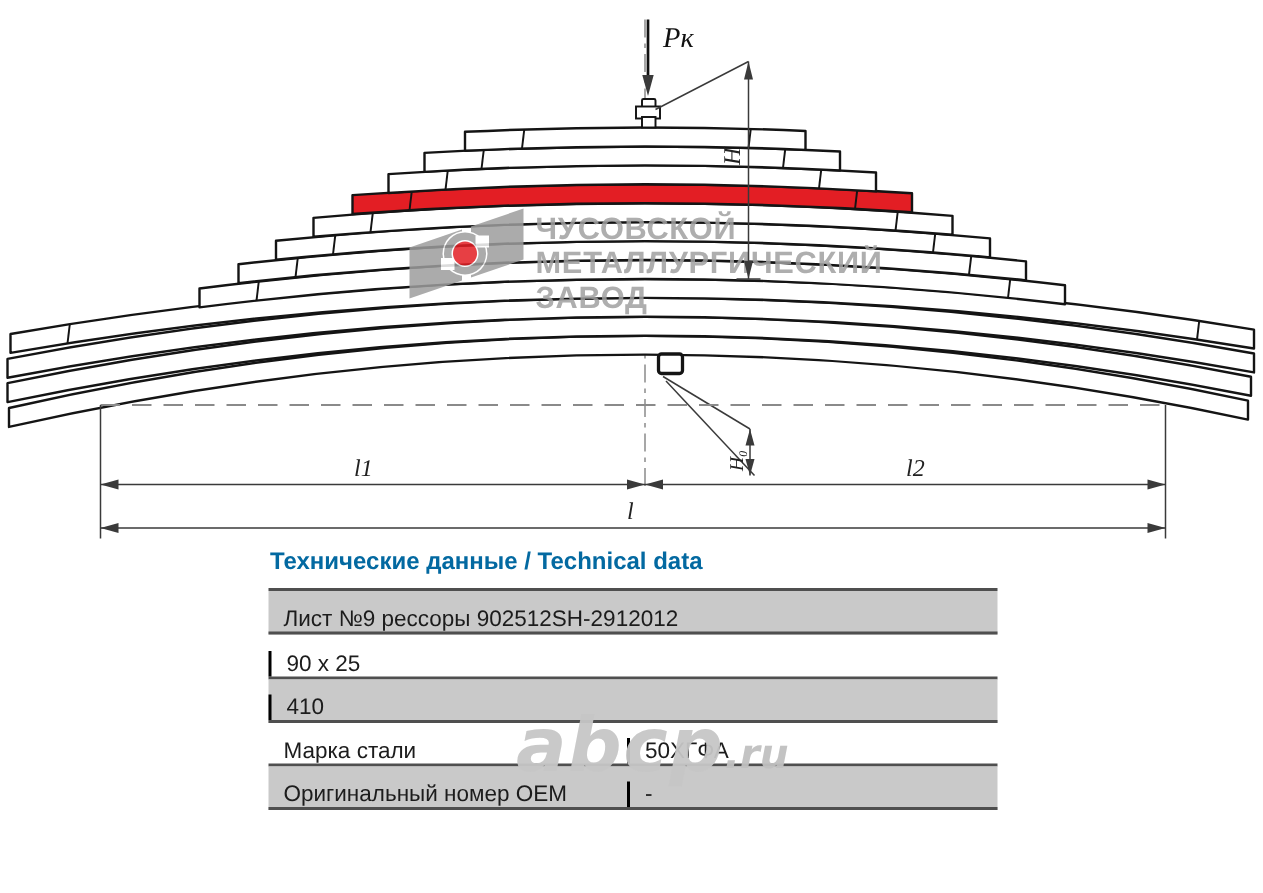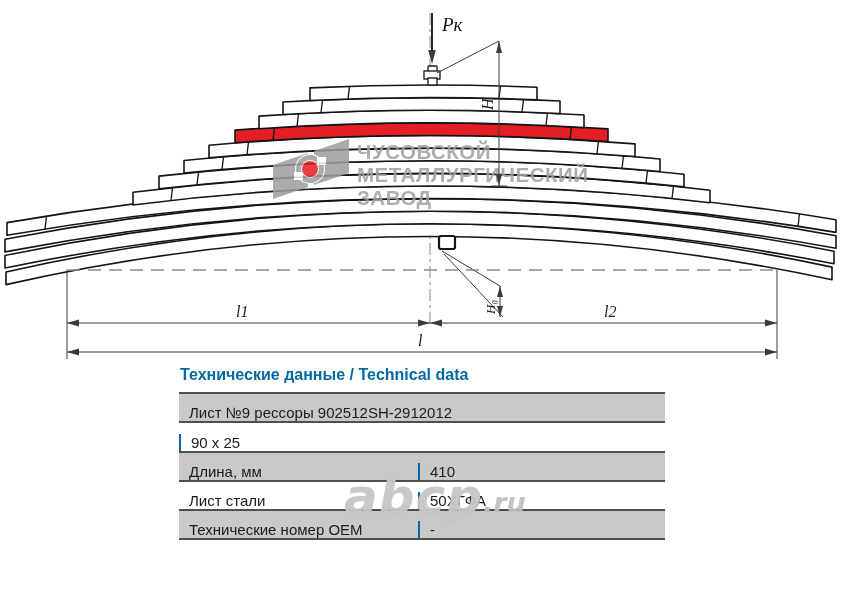--- a/index.html
+++ b/index.html
@@ -17,21 +17,21 @@
   .wm-text{font-weight:bold;font-size:20.5px;letter-spacing:.5px;fill:#a0a0a0;
            font-family:"Liberation Sans","DejaVu Sans",sans-serif;}
   
   .data-block{position:absolute;left:179px;top:366px;width:486px;}
   .tbl-title{font-weight:bold;font-size:16px;margin:0 0 8px 1px;}
   .tbl{border-top:2px solid #4f4f4f;font-size:15px;color:#1c1c1c;}
   .t-row{display:flex;align-items:flex-end;height:27.3px;border-bottom:2px solid #4f4f4f;}
   .t-row:nth-child(odd){background:#c9c9c9;}
   .t-cell-full{display:flex;align-items:center;padding-left:10px;width:100%;}
   .t-label{display:flex;align-items:center;width:239px;padding-left:10px;box-sizing:border-box;}
-  .t-value{display:flex;align-items:center;flex:1;padding-left:10px;border-left:2px solid #0369a1;}
+  .t-value{display:flex;align-items:center;flex:1;padding-left:10px;border-left:2px solid #000000;}
   
   .abcp{position:absolute;left:344px;top:468px;z-index:3;pointer-events:none;
         font-family:"DejaVu Sans",sans-serif;font-weight:bold;white-space:nowrap;font-style:italic;}
   .abcp .big{font-size:50px;letter-spacing:1px;color:rgba(198,198,198,.95);}
   .abcp .tld{font-size:27px;color:rgba(192,192,192,.95);position:relative;top:-2px;}
 </style>
 </head>
 <body>
 
 <div id="stage">
@@ -148,29 +148,28 @@
   <div class="data-block">
     <div class="tbl-title" style="color: #0369a1;">Технические данные / Technical data</div>
     <div class="tbl">
       <div class="t-row">
         <div class="t-cell-full">Лист №9 рессоры 902512SH-2912012</div>
       </div>
       <div class="t-row">
         <div class="t-value">90 x 25</div>
       </div>
       <div class="t-row">
-        <div class="t-label">Длина, мм</div>
         <div class="t-value">410</div>
       </div>
       <div class="t-row">
-        <div class="t-label">Лист стали</div>
+        <div class="t-label">Марка стали</div>
         <div class="t-value">50ХГФА</div>
       </div>
       <div class="t-row">
-        <div class="t-label">Технические номер OEM</div>
+        <div class="t-label">Оригинальный номер OEM</div>
         <div class="t-value">-</div>
       </div>
     </div>
   </div>
 
   <div class="abcp">
     <span class="big">abcp</span><span class="tld">.ru</span>
   </div>
 
 </div>

